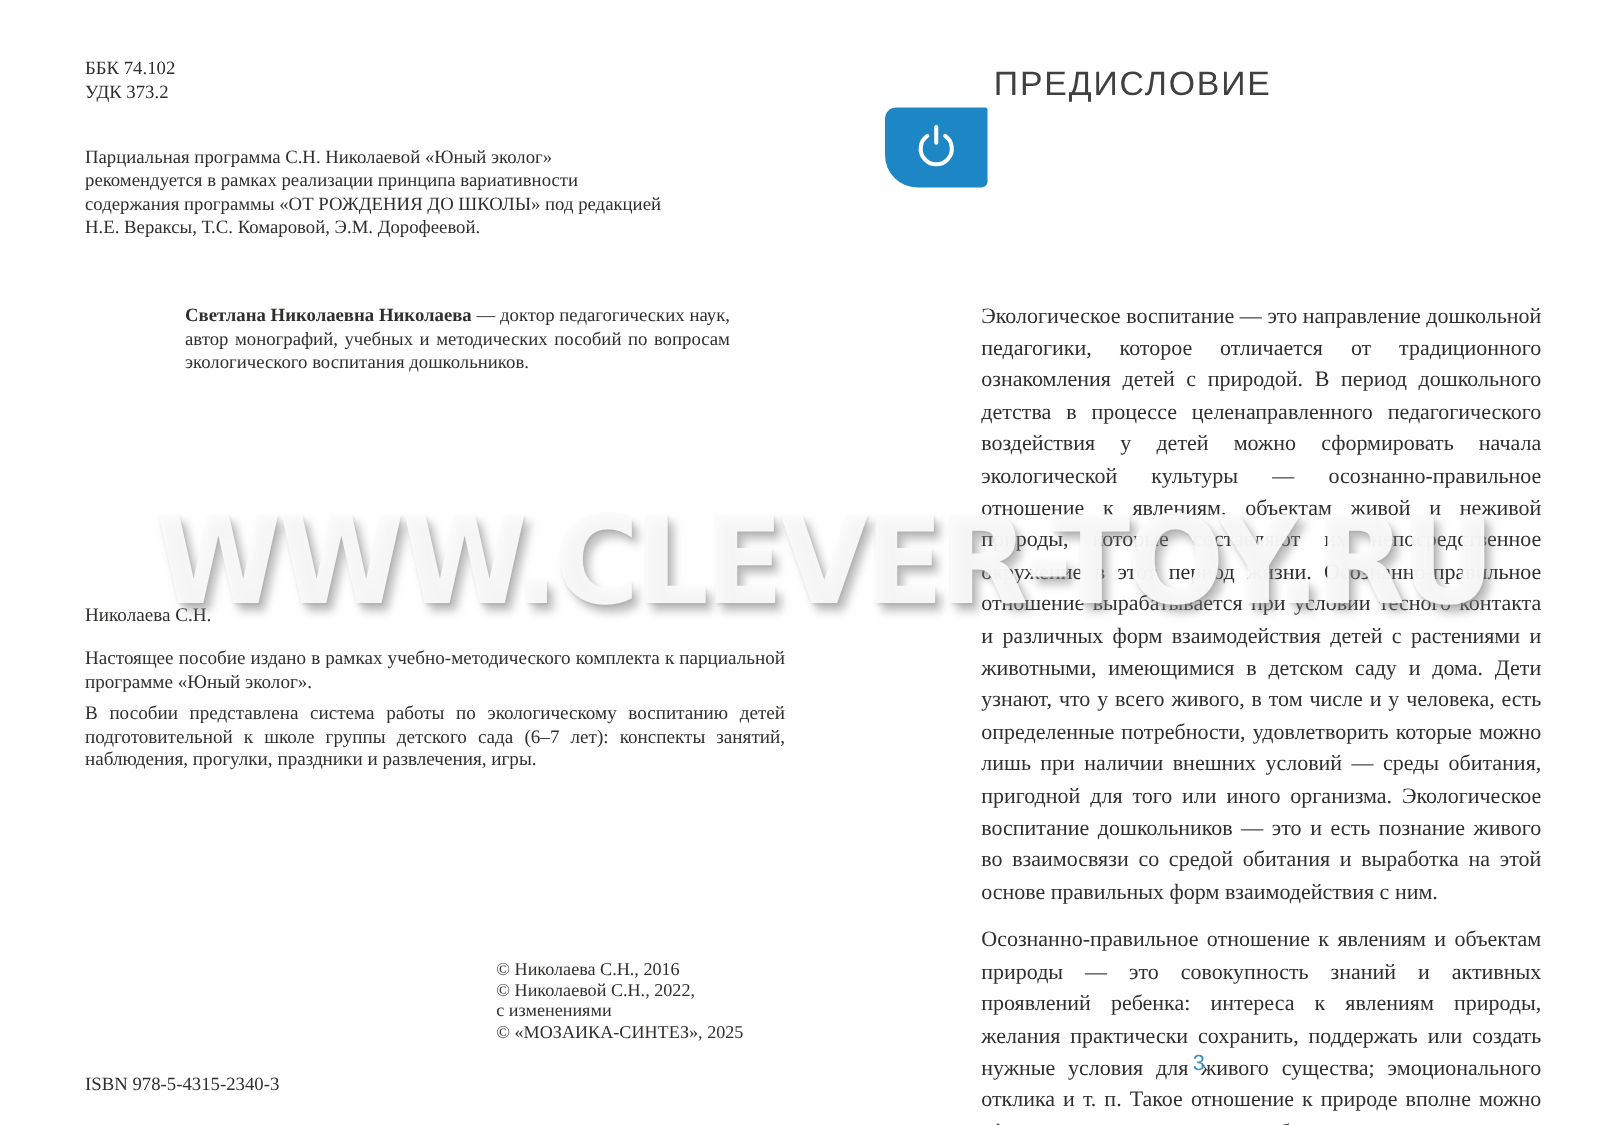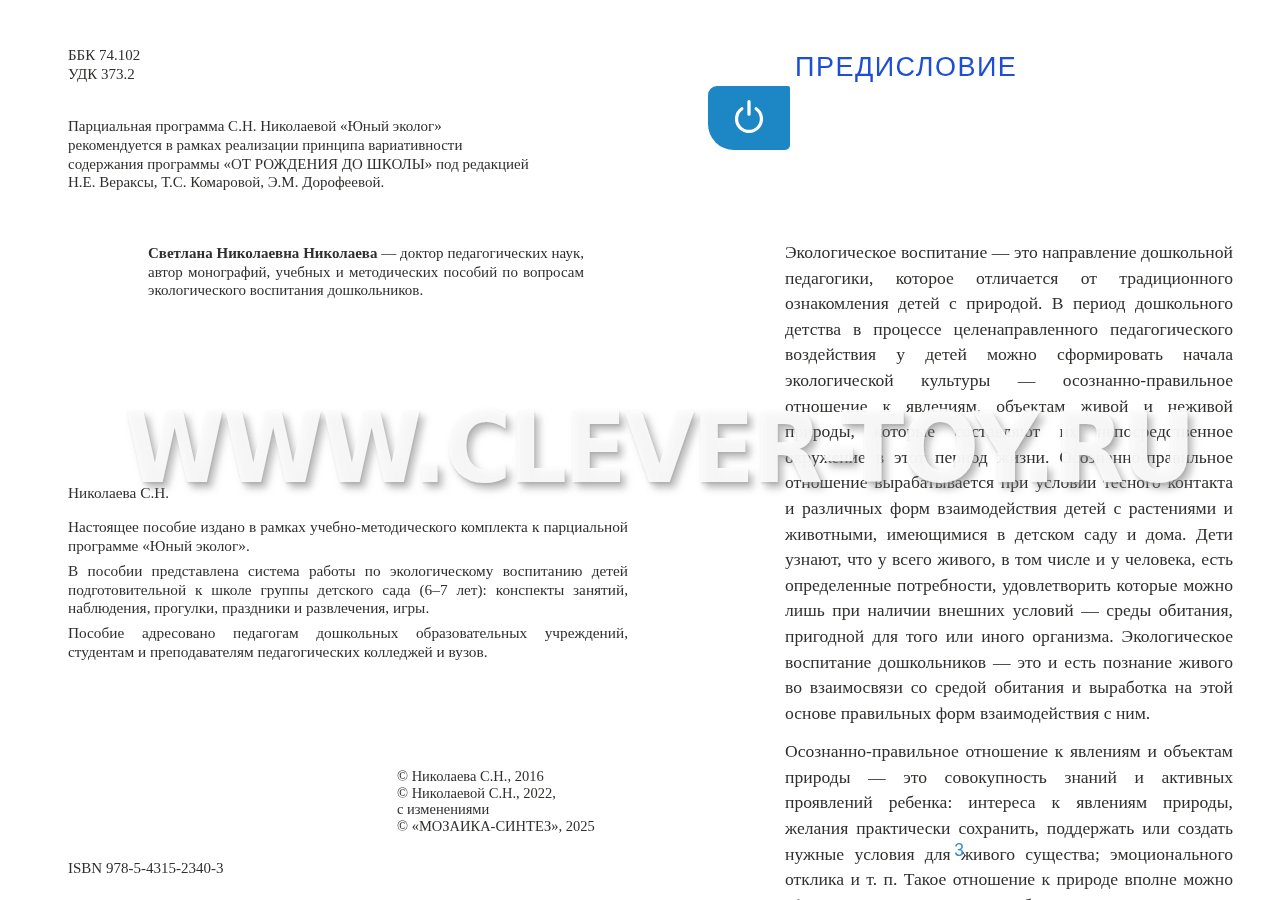--- a/index.html
+++ b/index.html
@@ -26,21 +26,21 @@
   .copyright{left:397px;top:768px;font-size:14.5px;line-height:16.6px;z-index:2;}
   .isbn{left:68px;top:812px;font-size:15px;z-index:2;margin-top:48px;}
   
   .power-badge{
     left:708px;top:86px;width:82px;height:64px;background:#1d86c5;
     border-radius:9px 2px 5px 26px;display:flex;align-items:center;justify-content:center;
     z-index:2;
   }
   .preface-title{
     left:795px;top:52px;margin:0;font-family:"Liberation Sans",sans-serif;
-    font-weight:normal;font-size:27px;letter-spacing:1.5px;color:#1d4ed8;z-index:2;
+    font-weight:normal;font-size:27px;letter-spacing:1.5px;color:#404040;z-index:2;
   }
   .preface-body{
     left:785px;top:240px;width:448px;font-size:17.6px;line-height:25.6px;
     text-align:justify;z-index:2;
   }
   .preface-body p{margin:0 0 13px 0;}
   .page-number{
     left:944px;top:840px;width:30px;text-align:center;
     font-family:"Liberation Sans",sans-serif;font-size:17.5px;color:#3a8ec5;z-index:2;
   }
@@ -69,21 +69,20 @@
 рекомендуется в рамках реализации принципа вариативности
 содержания программы «ОТ РОЖДЕНИЯ ДО ШКОЛЫ» под редакцией
 Н.Е. Вераксы, Т.С. Комаровой, Э.М. Дорофеевой.</div>
 
     <p class="abs author-bio"><span class="b">Светлана Николаевна Николаева</span><span> — доктор педагогических наук, автор монографий, учебных и методических пособий по вопросам экологического воспитания дошкольников.</span></p>
 
     <div class="abs catalog">
       <div class="catalog-author">Николаева С.Н.</div>
       <p>Настоящее пособие издано в рамках учебно-методического комплекта к парциальной программе «Юный эколог».</p>
       <p>В пособии представлена система работы по экологическому воспитанию детей подготовительной к школе группы детского сада (6–7 лет): конспекты занятий, наблюдения, прогулки, праздники и развлечения, игры.</p>
-      <p>Пособие адресовано педагогам дошкольных образовательных учреждений, студентам и преподавателям педагогических колледжей и вузов.</p>
     </div>
 
     <div class="abs copyright">
       <div>© Николаева С.Н., 2016</div>
       <div>© Николаевой С.Н., 2022,</div>
       <div>с изменениями</div>
       <div>© «МОЗАИКА-СИНТЕЗ», 2025</div>
     </div>
 
     <div class="abs isbn">ISBN 978-5-4315-2340-3</div>

